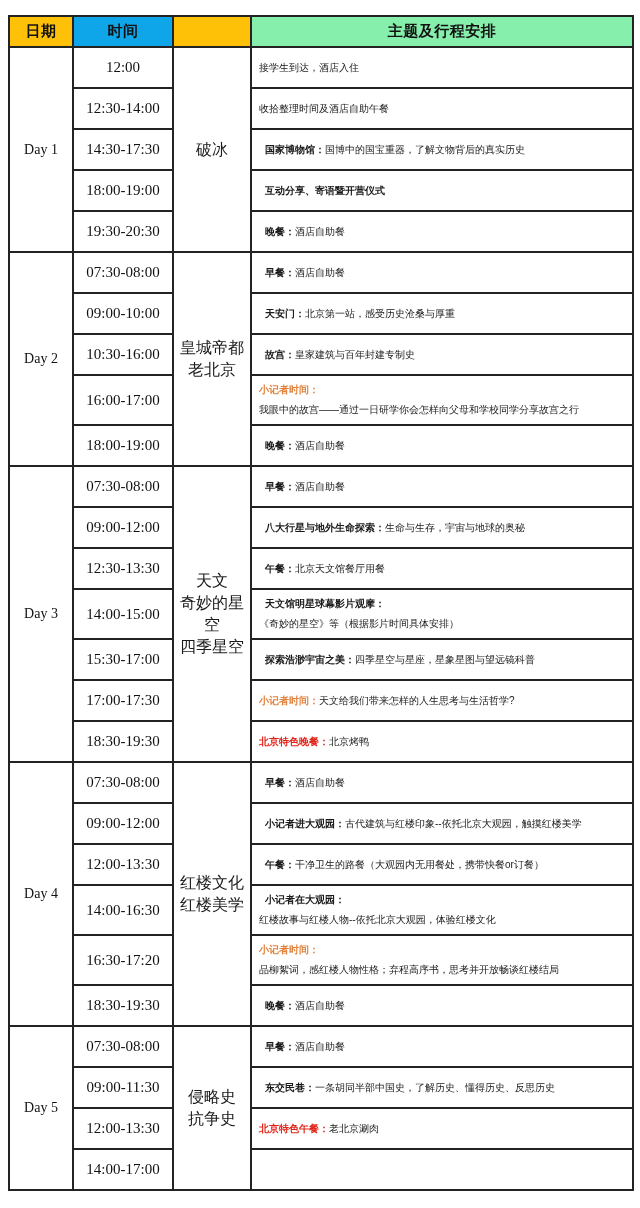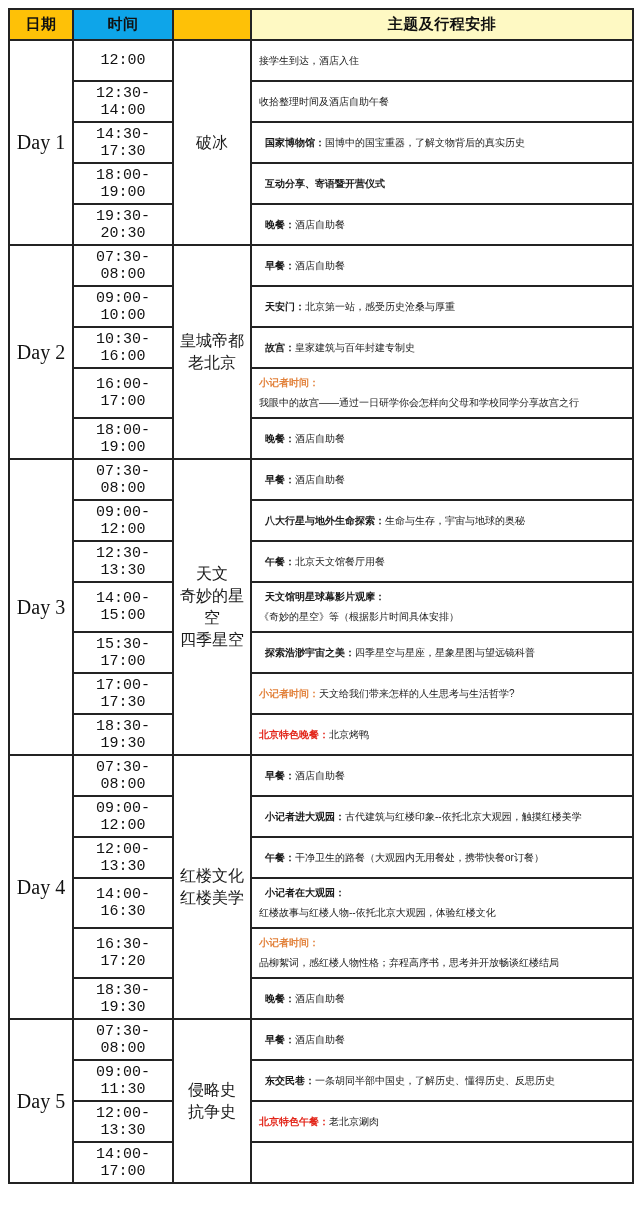--- a/index.html
+++ b/index.html
@@ -9,21 +9,21 @@
     width: 640px;
     height: 1208px;
     overflow: hidden;
     font-family: "Liberation Sans", "DejaVu Sans", sans-serif;
     color: #1a1a1a;
   }
   .page {
     width: 640px;
     height: 1208px;
     box-sizing: border-box;
-    padding: 8px 8px 8px 8px;
+    padding: 15px 8px 8px 8px;
   }
   table.itinerary {
     border-collapse: collapse;
     table-layout: fixed;
     width: 624px;
   }
   table.itinerary th,
   table.itinerary td {
     border: 2px solid #232323;
     vertical-align: middle;
@@ -34,26 +34,26 @@
     background-color: var(--header-bg, #FEC107);
     font-weight: 700;
     font-size: 15px;
     height: 31px;
     text-align: center;
     color: #111;
     letter-spacing: 0.5px;
   }
   td.date-cell {
     font-family: "Liberation Serif", "DejaVu Serif", serif;
-    font-size: 20px;
+    font-size: 14px;
     text-align: center;
     color: #111;
   }
   td.time-cell {
-    font-family: Liberation Mono, monospace;
+    font-family: Liberation Serif, serif;
     font-size: 15px;
     text-align: center;
     height: 41px;
     color: #111;
   }
   td.theme-cell {
     font-size: 16px;
     text-align: center;
     line-height: 22px;
     color: #1a1a1a;
@@ -79,21 +79,21 @@
       <col style="width:64px">
       <col style="width:100px">
       <col style="width:78px">
       <col style="width:382px">
     </colgroup>
     <thead>
       <tr>
         <th class="hdr" style="background: rgb(254, 193, 7);">日期</th>
         <th class="hdr" style="background: #0ea5e9;">时间</th>
         <th class="hdr" style="background: rgb(254, 193, 7);"></th>
-        <th class="hdr" style="background: #fef9c3; margin-top: 30px;">主题及行程安排</th>
+        <th class="hdr" style="background: #86efac; margin-top: 30px;">主题及行程安排</th>
       </tr>
     </thead>
     <tbody id="rows">
         <tr>
           <td class="date-cell" rowspan="5">Day 1</td>
           <td class="time-cell">12:00</td>
           <td class="theme-cell" rowspan="5"><span>破冰</span></td>
           <td class="schedule-cell"><span class="seg-normal">接学生到达，酒店入住</span></td>
         </tr>
         <tr>

